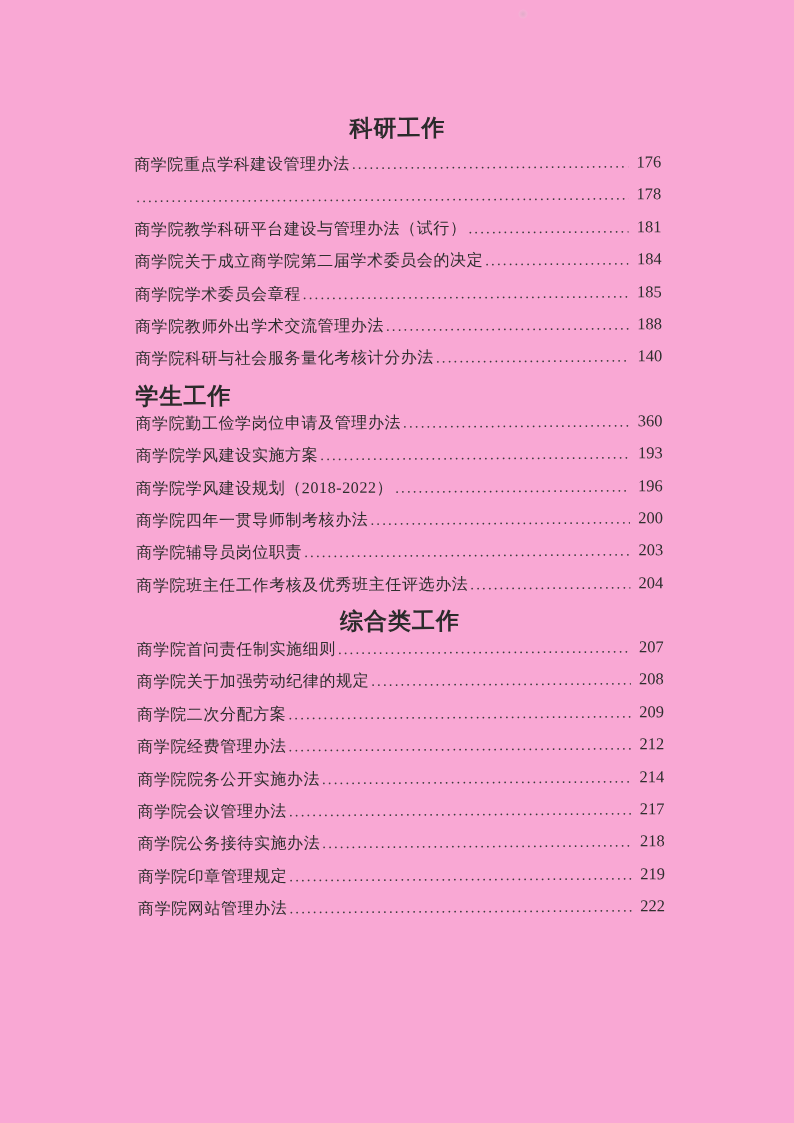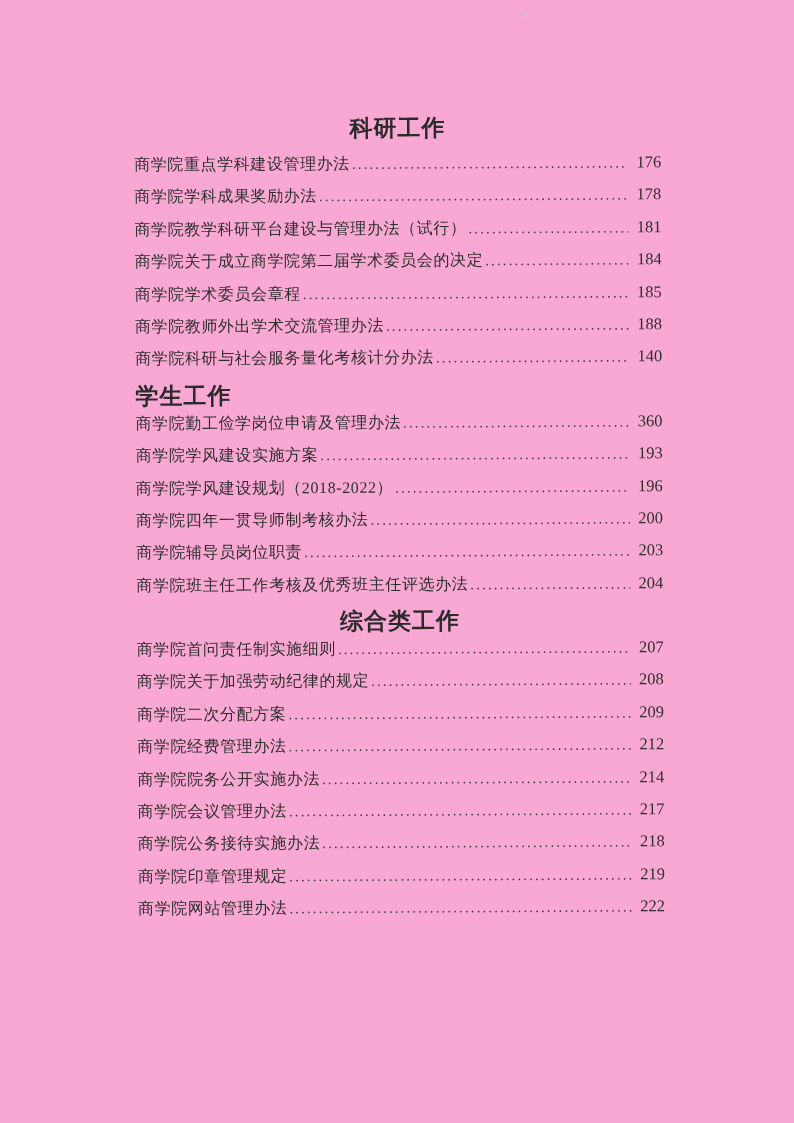--- a/index.html
+++ b/index.html
@@ -85,21 +85,20 @@
 <div id="page">
   <div id="smudge-top"></div>
   <div id="toc">
       <div class="section-title center">科研工作</div>
       <div class="toc-row">
         <span class="t">商学院重点学科建设管理办法</span>
         <span class="dots">....................................................................................................................................................................................</span>
         <span class="pg">176</span>
       </div>
       <div class="toc-row">
-        <span class="t">商学院学科成果奖励办法</span>
         <span class="dots">....................................................................................................................................................................................</span>
         <span class="pg">178</span>
       </div>
       <div class="toc-row">
         <span class="t">商学院教学科研平台建设与管理办法（试行）</span>
         <span class="dots">....................................................................................................................................................................................</span>
         <span class="pg">181</span>
       </div>
       <div class="toc-row">
         <span class="t">商学院关于成立商学院第二届学术委员会的决定</span>

